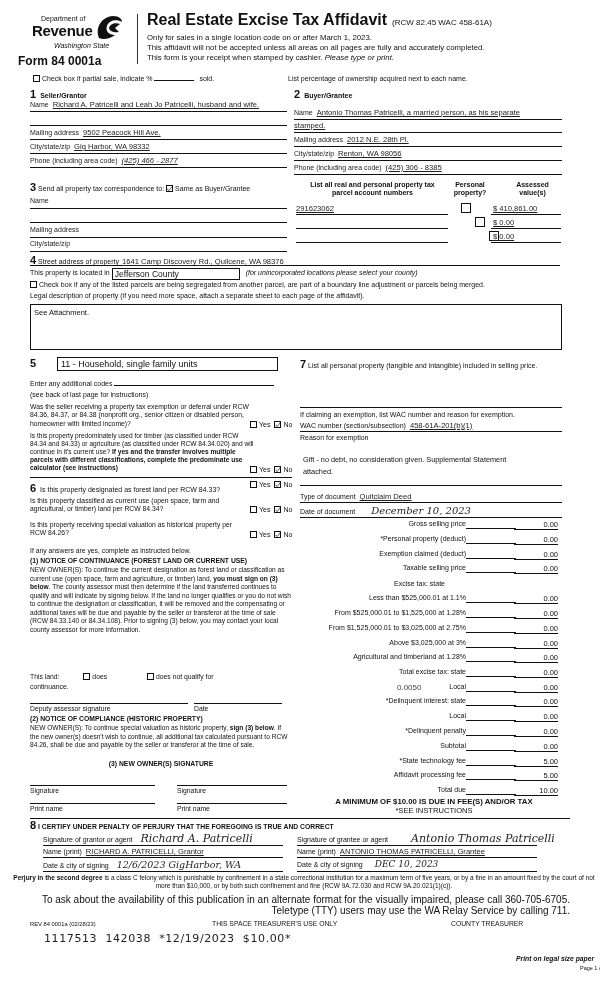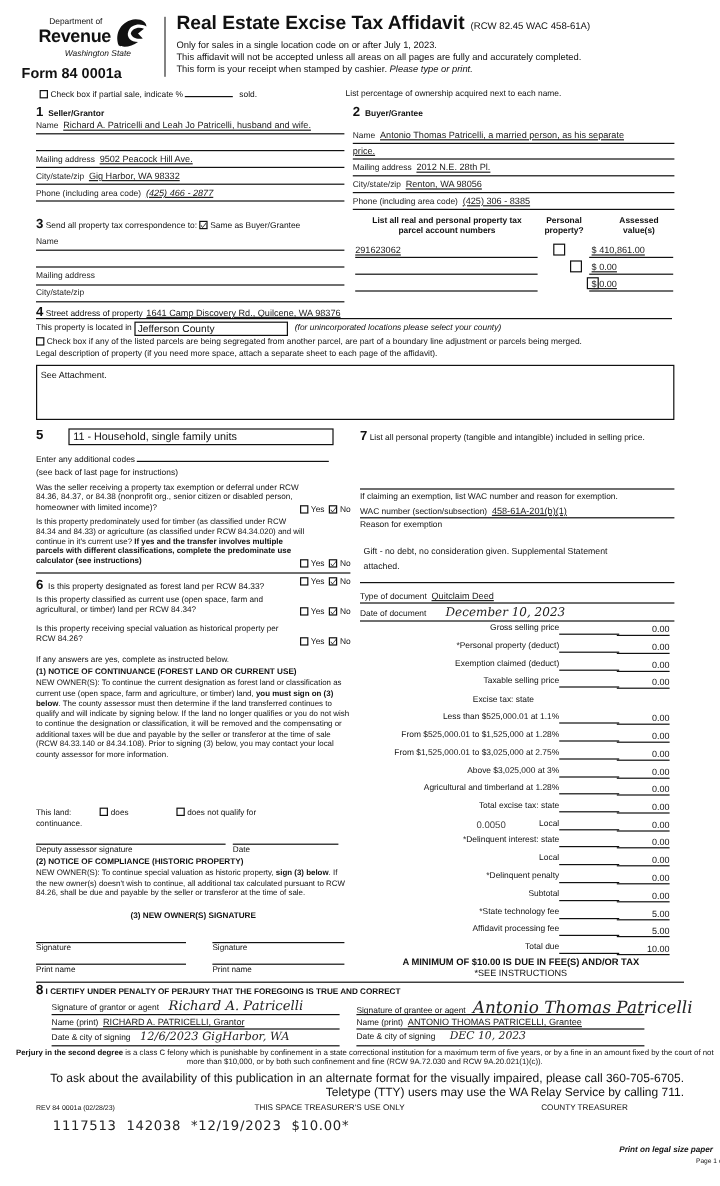--- a/index.html
+++ b/index.html
@@ -34,21 +34,21 @@
     <path d="M14 14 C15 10 20 8 25 10 L20 14 L24 18 C20 19 15 18 14 14 Z" fill="#111"></path>
   </svg>
   <div class="abs" style="left:44px;top:30px;font-size:7px;font-style:italic;">Washington State</div>
   <div class="abs" style="left:8px;top:42px;font-size:12px;font-weight:bold;">Form 84 0001a</div>
 </div>
 <div class="abs" style="left:137px;top:14px;width:1px;height:50px;background:#333;"></div>
 <div class="abs" style="left:147px;top:10px;white-space:nowrap;">
   <span style="font-size:16px;font-weight:bold;">Real Estate Excise Tax Affidavit</span>
   <span style="font-size:8px;margin-left:3px;">(RCW 82.45 WAC 458-61A)</span>
 </div>
-<div class="abs" style="left:147px;top:33px;font-size:7.8px;white-space:nowrap;">Only for sales in a single location code on or after July 1, 2023.</div>
+<div class="abs" style="left:147px;top:33px;font-size:7.8px;white-space:nowrap;">Only for sales in a single location code on or after March 1, 2023.</div>
 <div class="abs" style="left:147px;top:43px;font-size:7.8px;white-space:nowrap;">This affidavit will not be accepted unless all areas on all pages are fully and accurately completed.</div>
 <div class="abs" style="left:147px;top:53px;font-size:7.8px;white-space:nowrap;">
   <span>This form is your receipt when stamped by cashier. </span><span style="font-style:italic;">Please type or print.</span>
 </div>
 
 
 <div class="abs" style="left:33px;top:75px;white-space:nowrap;font-size:7px;">
   <span class="cb"></span><span>Check box if partial sale, indicate %</span>
   <span style="display:inline-block;width:40px;border-bottom:1px solid #111;"></span>
   <span style="margin-left:3px;">sold.</span>
@@ -98,21 +98,21 @@
 
 <div class="abs" style="left:294px;top:88px;white-space:nowrap;">
   <span class="secnum">2</span>
   <span style="font-weight:bold;font-size:7px;margin-left:2px;">Buyer/Grantee</span>
 </div>
 <div class="abs line" style="left:294px;top:108px;width:268px;height:12px;white-space:nowrap;">
   <span class="lbl">Name</span>
   <span class="fill" style="margin-left:2px;">Antonio Thomas Patricelli, a married person, as his separate</span>
 </div>
 <div class="abs line" style="left:294px;top:121px;width:268px;height:12px;">
-  <span class="fill">price.</span>
+  <span class="fill">stamped.</span>
 </div>
 <div class="abs line" style="left:294px;top:135px;width:268px;height:12px;white-space:nowrap;">
   <span class="lbl">Mailing address</span>
   <span class="fill" style="margin-left:2px;margin-top:23px;">2012 N.E. 28th Pl.</span>
 </div>
 <div class="abs line" style="left:294px;top:149px;width:268px;height:12px;white-space:nowrap;">
   <span class="lbl">City/state/zip</span>
   <span class="fill" style="margin-left:2px;">Renton, WA  98056</span>
 </div>
 <div class="abs line" style="left:294px;top:163px;width:268px;height:12px;white-space:nowrap;">
@@ -396,21 +396,21 @@
   <span>Name (print)</span>
   <span class="fill" style="margin-left:2px;">RICHARD A. PATRICELLI, Grantor</span>
 </div>
 <div class="abs line" style="left:43px;top:859px;width:240px;height:13px;white-space:nowrap;font-size:7px;">
   <span>Date &amp; city of signing</span>
   <span class="hand" style="font-size:9.5px;margin-left:6px;">12/6/2023  GigHarbor, WA</span>
 </div>
 
 <div class="abs line" style="left:297px;top:832px;width:240px;height:14px;white-space:nowrap;font-size:7px;">
   <span>Signature of grantee or agent</span>
-  <span class="hand" style="font-size:14px;margin-left:4px;text-align:right;">Antonio Thomas Patricelli</span>
+  <span class="hand" style="font-size:11px;margin-left:21px;text-align:right;">Antonio Thomas Patricelli</span>
 </div>
 <div class="abs line" style="left:297px;top:847px;width:240px;height:11px;white-space:nowrap;font-size:7px;">
   <span>Name (print)</span>
   <span class="fill" style="margin-left:2px;">ANTONIO THOMAS PATRICELLI, Grantee</span>
 </div>
 <div class="abs line" style="left:297px;top:859px;width:240px;height:13px;white-space:nowrap;font-size:7px;">
   <span>Date &amp; city of signing</span>
   <span class="hand" style="font-size:9px;margin-left:10px;">DEC 10, 2023</span>
 </div>
 

